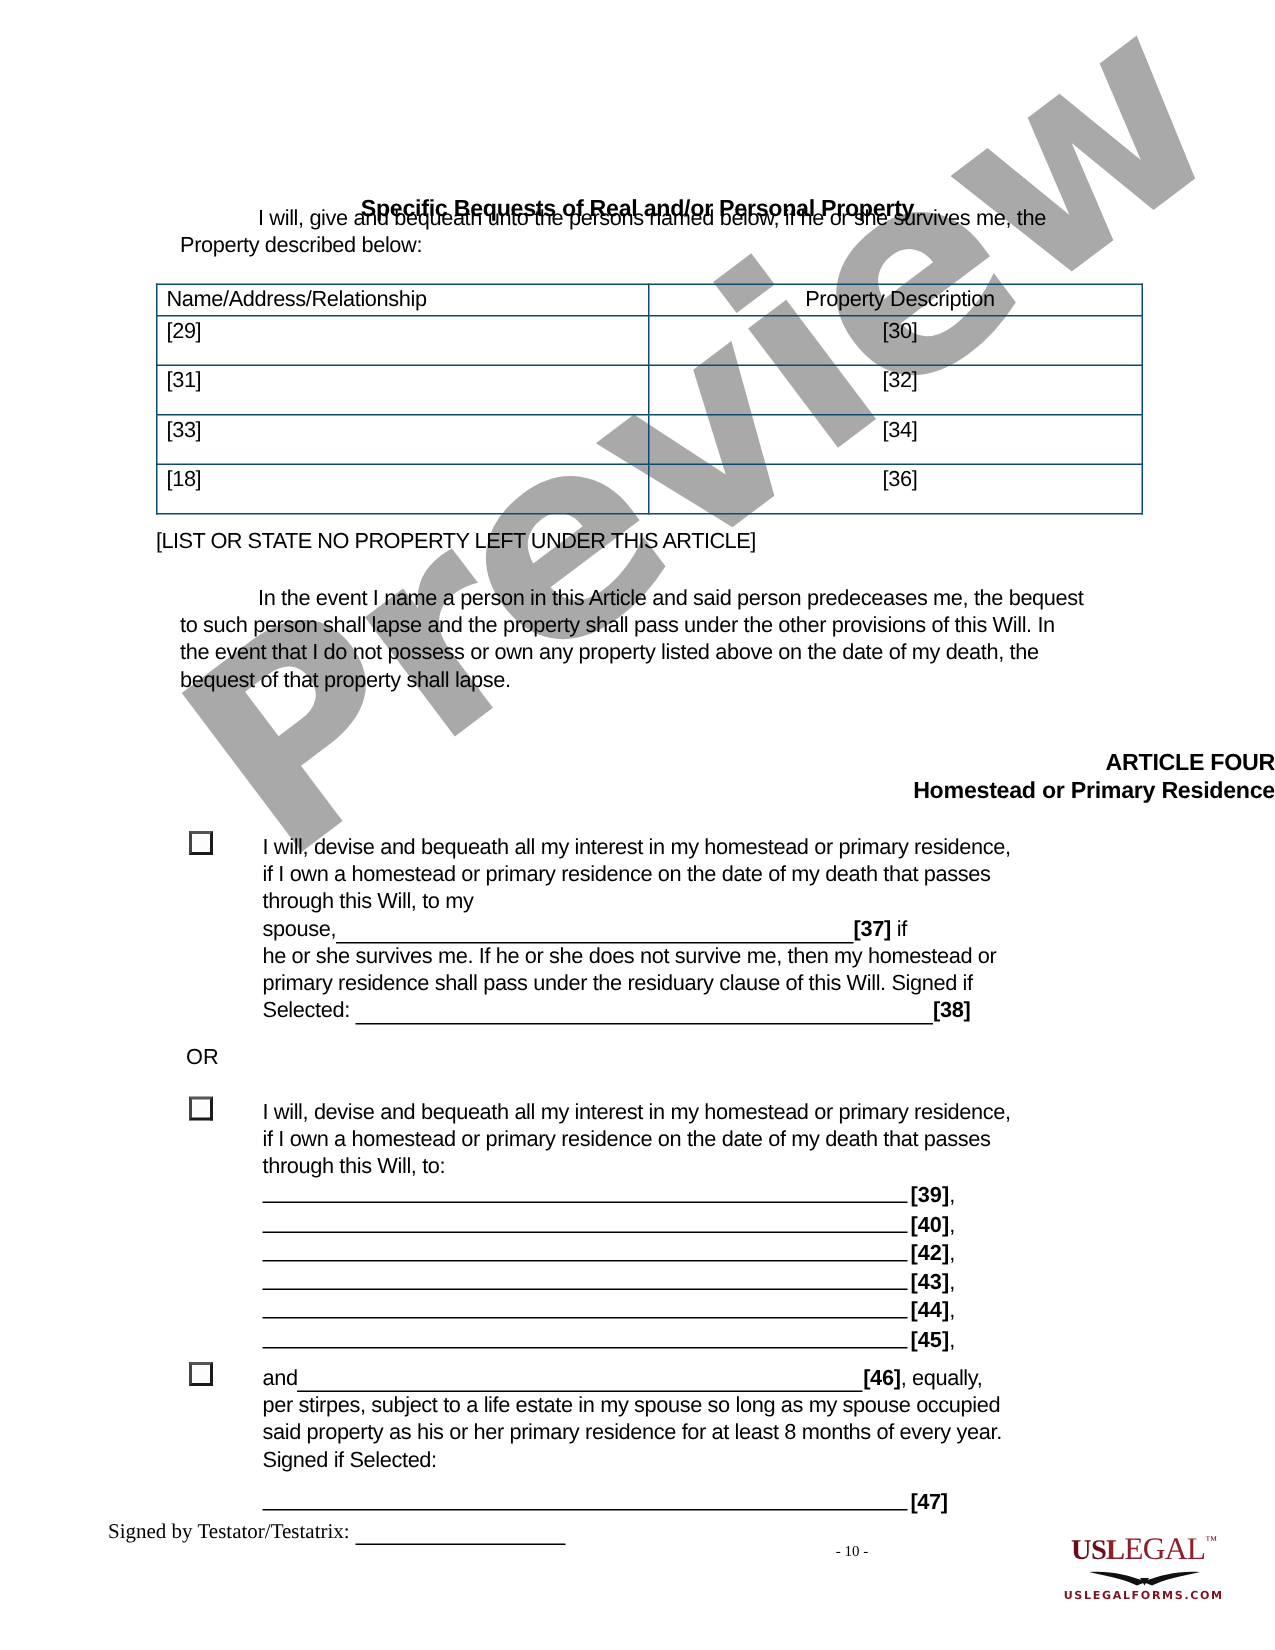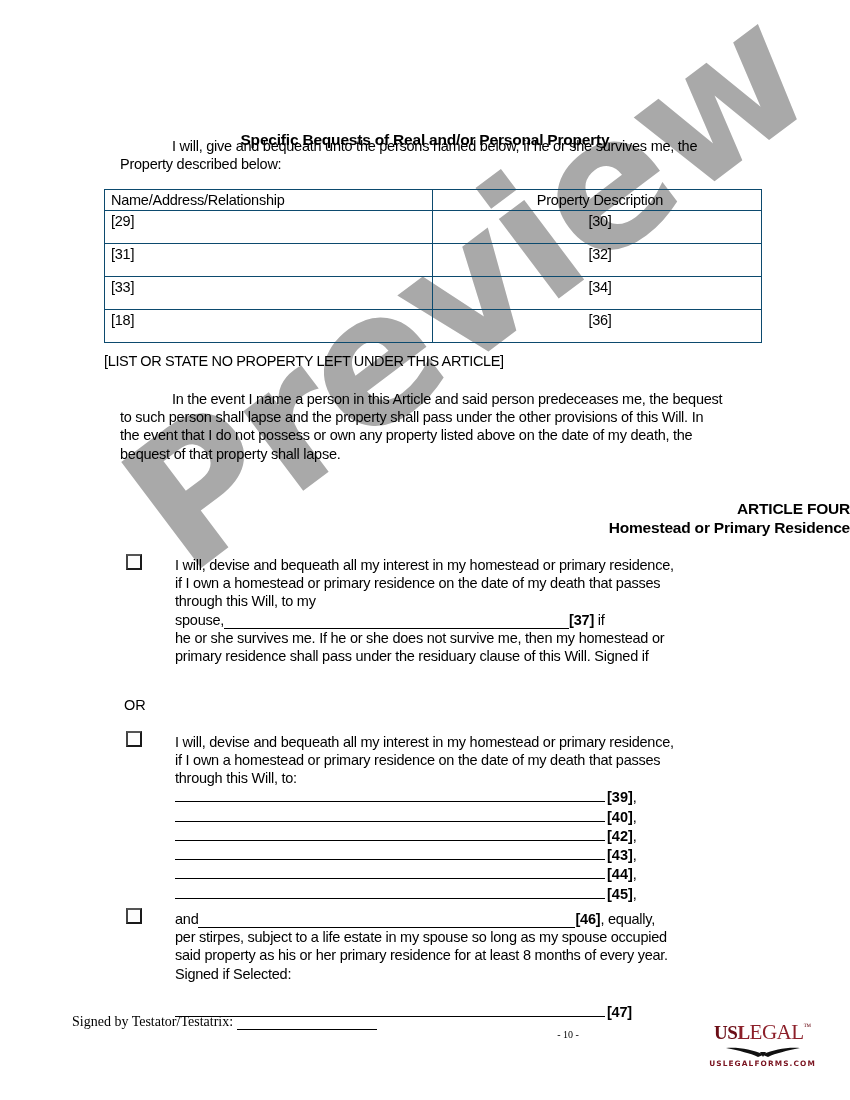--- a/index.html
+++ b/index.html
@@ -172,21 +172,21 @@
     bottom: 0px;
     font-weight: bold;
     font-size: 14.5px;
   }
   .blank-row .lbl .comma { font-weight: normal; }
 
   #opt3-text { left: 175px; top: 910px; width: 560px; }
   #final-sign-row {
     position: relative;
     height: 20px;
-    margin-top: 18px;
+    margin-top: 8px;
   }
   #final-sign-row .rule {
     position: absolute;
     left: 0; bottom: 4px;
     width: 430px;
     border-bottom: 1.7px solid #000;
   }
   #final-sign-row .lbl {
     position: absolute;
     left: 432px; bottom: 0;
@@ -303,20 +303,23 @@
   <div class="abs checkbox" id="cb-1"></div>
   <div class="abs body-text" id="opt1-text">
     <div>I will, devise and bequeath all my interest in my homestead or primary residence,</div>
     <div>if I own a homestead or primary residence on the date of my death that passes</div>
     <div>through this Will, to my</div>
     <div>
       <span>spouse,</span><span class="fillline" style="width:345px"></span><span class="tag">[37]</span>&nbsp;<span>if</span>
     </div>
     <div>he or she survives me.  If he or she does not survive me, then my homestead or</div>
     <div>primary residence shall pass under the residuary clause of this Will. Signed if</div>
+    <div>
+      <span>Selected:</span>&nbsp;<span class="fillline" style="width:385px"></span><span class="tag">[38]</span>
+    </div>
   </div>
 
   <div class="abs" id="or-label">OR</div>
 
   <div class="abs checkbox" id="cb-2"></div>
   <div class="abs body-text" id="opt2-text">
     <div>I will, devise and bequeath all my interest in my homestead or primary residence,</div>
     <div>if I own a homestead or primary residence on the date of my death that passes</div>
     <div>through this Will, to:</div>
   </div>

